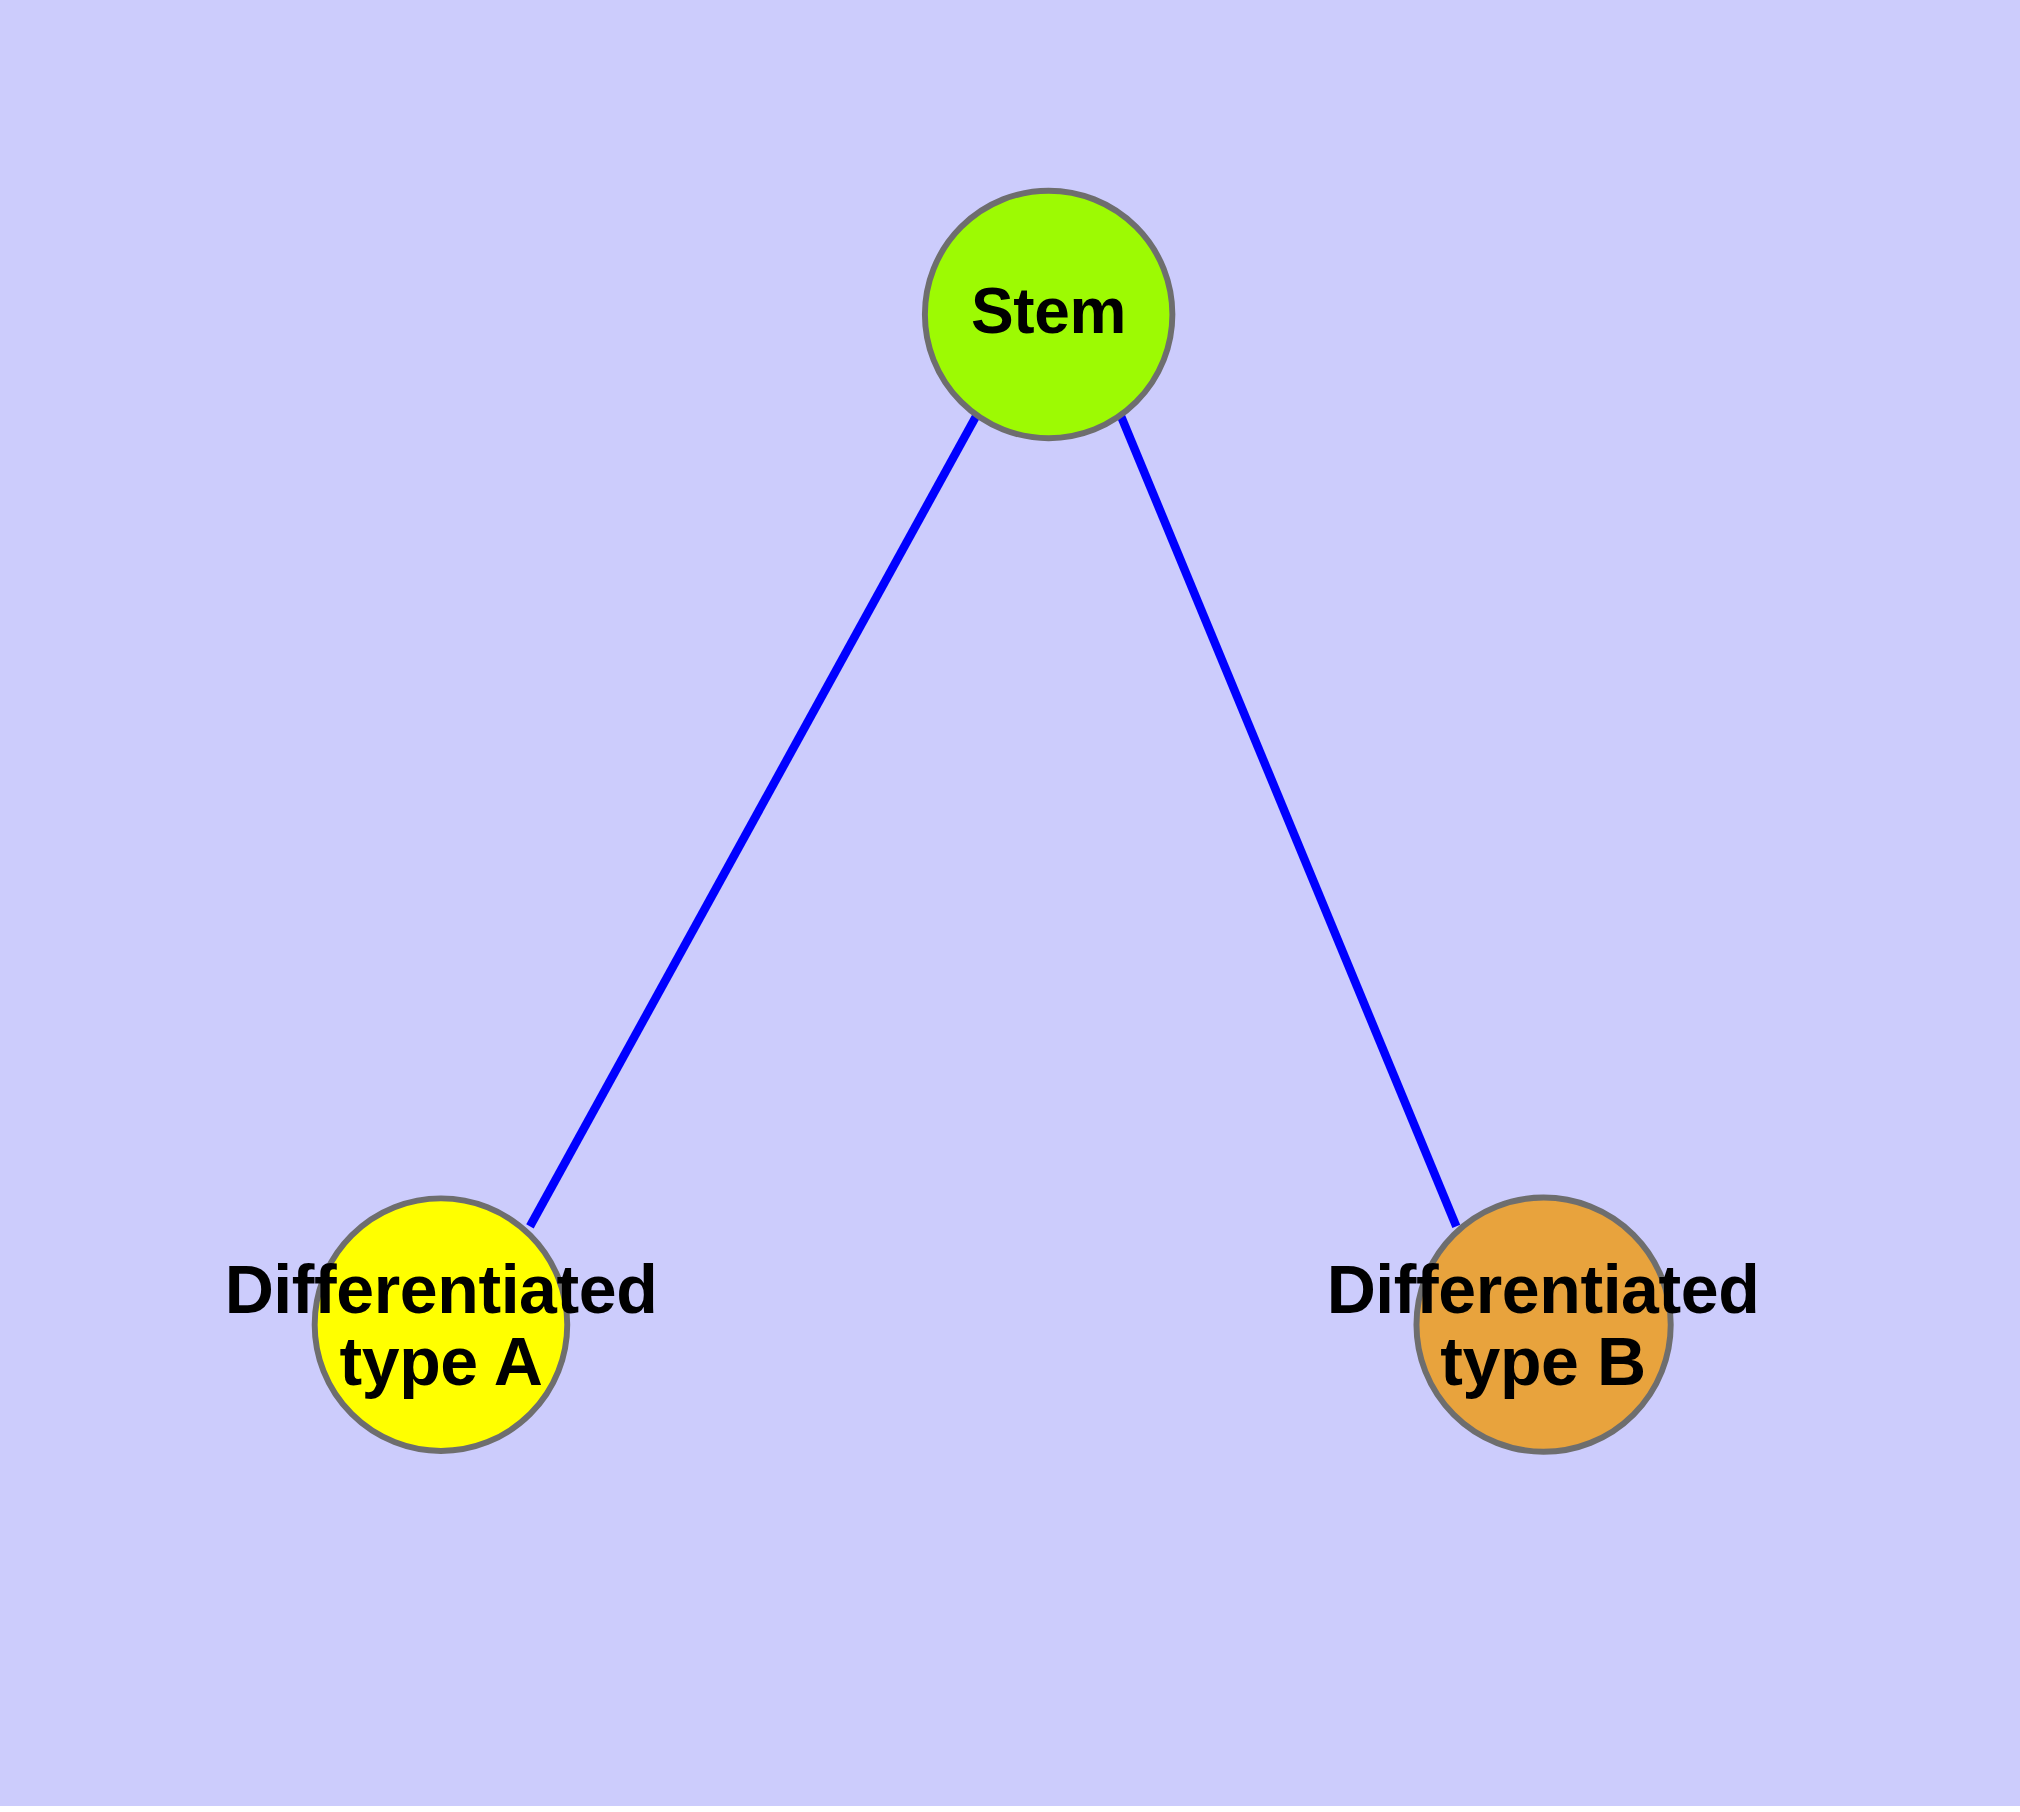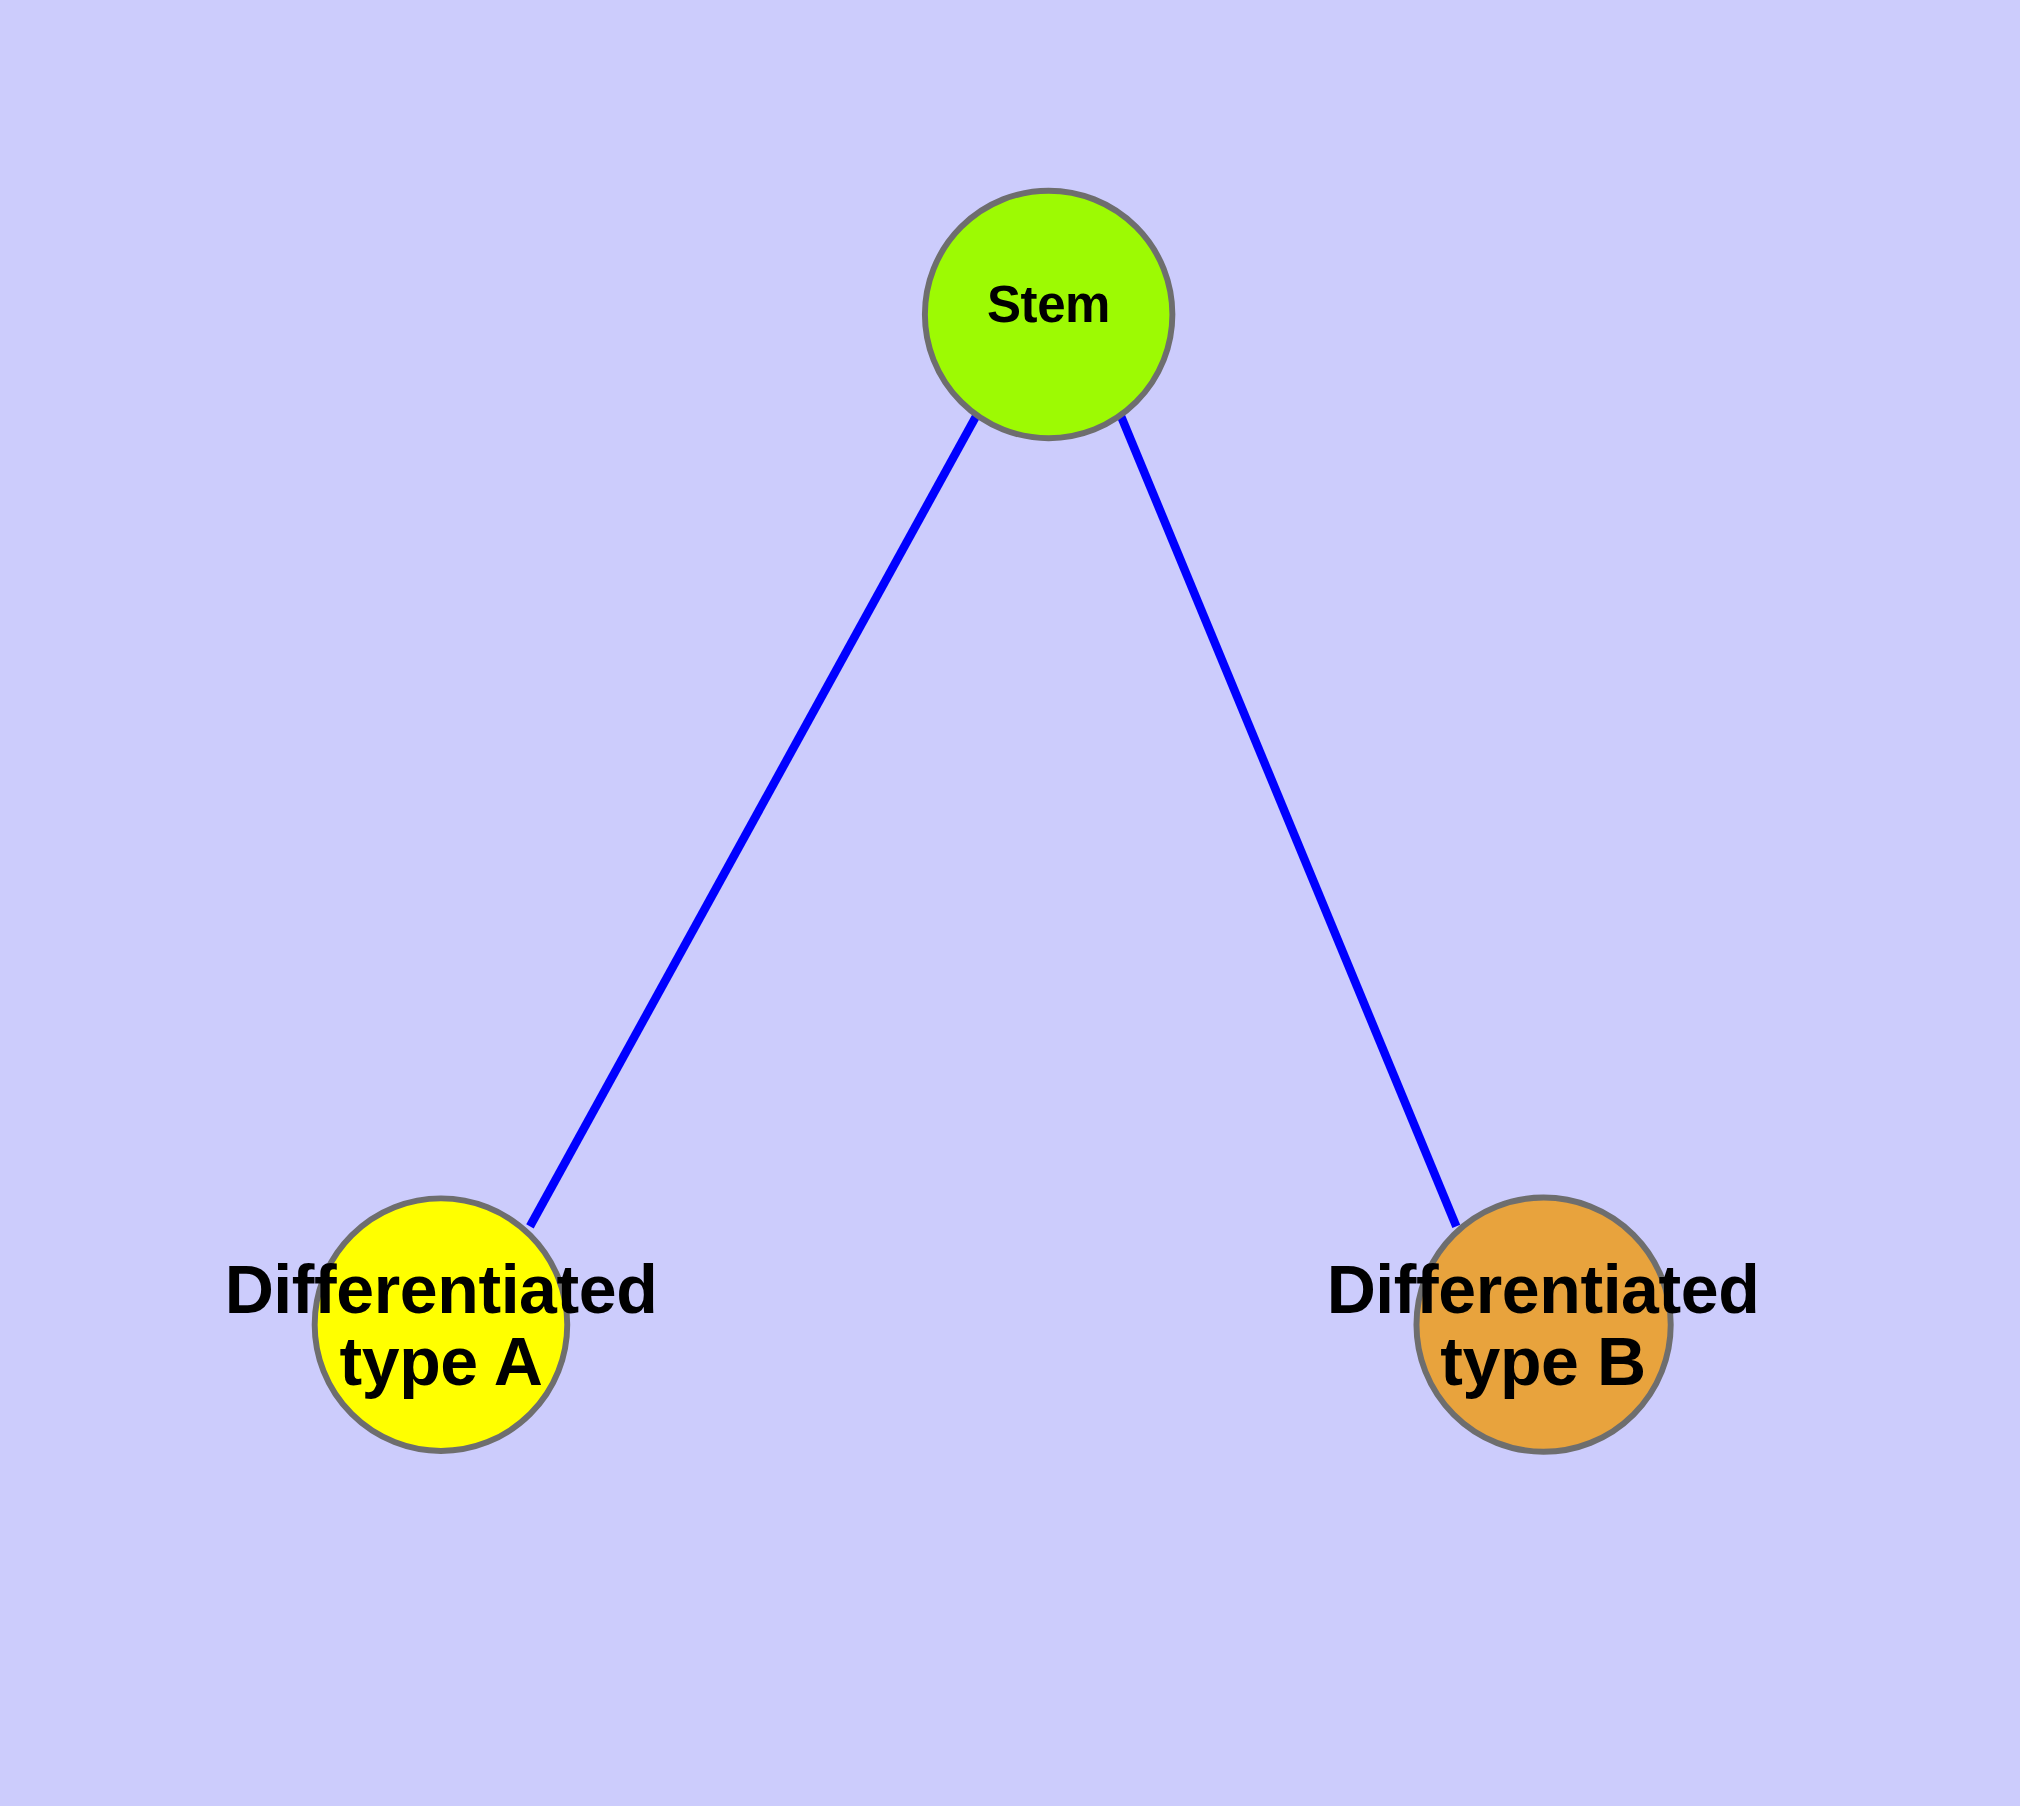--- a/index.html
+++ b/index.html
@@ -35,21 +35,21 @@
     position: absolute;
     text-align: center;
     font-weight: bold;
     color: #000000;
     line-height: 1.06;
     white-space: pre;
     letter-spacing: -0.4px;
     pointer-events: none;
   }
   #label-stem {
-    font-size: 51px;
+    font-size: 64px;
     left: 794px;
     top: 278px;
     width: 509px;
   }
   #label-a {
     font-size: 68px;
     left: 102px;
     top: 1253px;
     width: 678px;
   }

